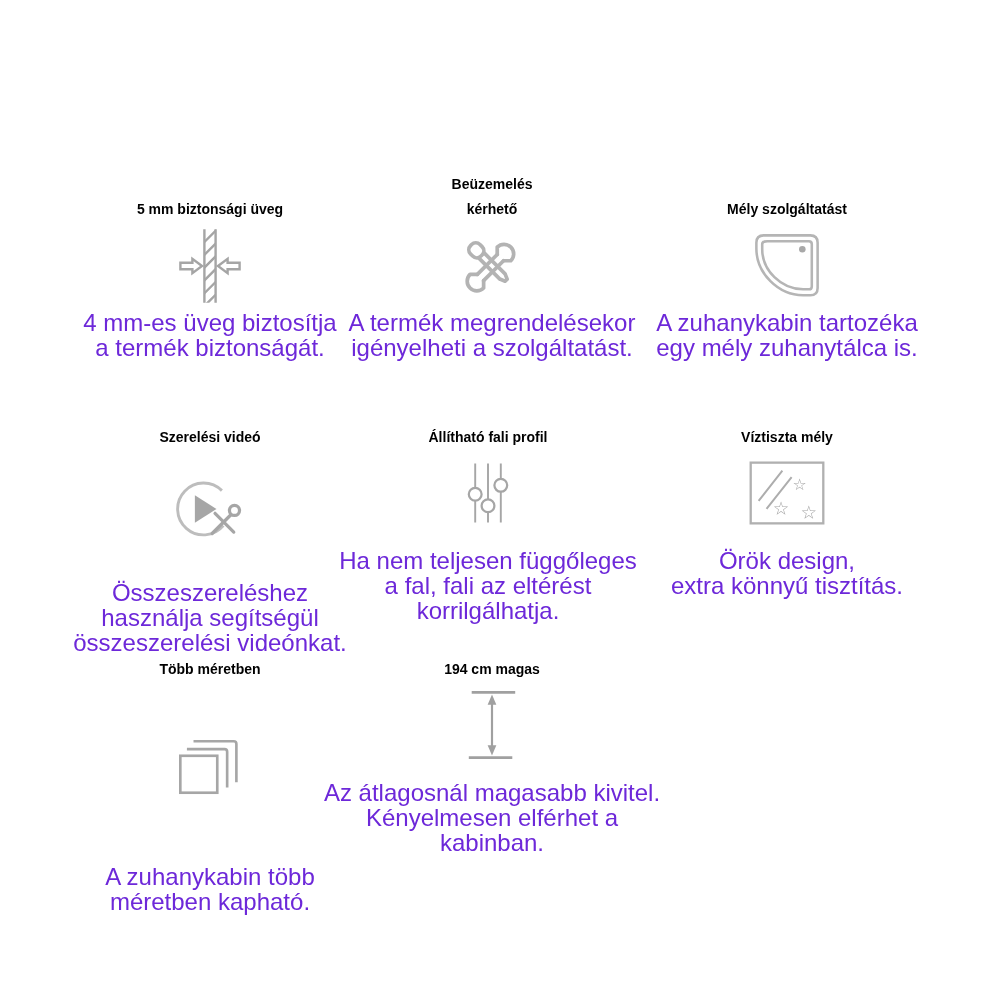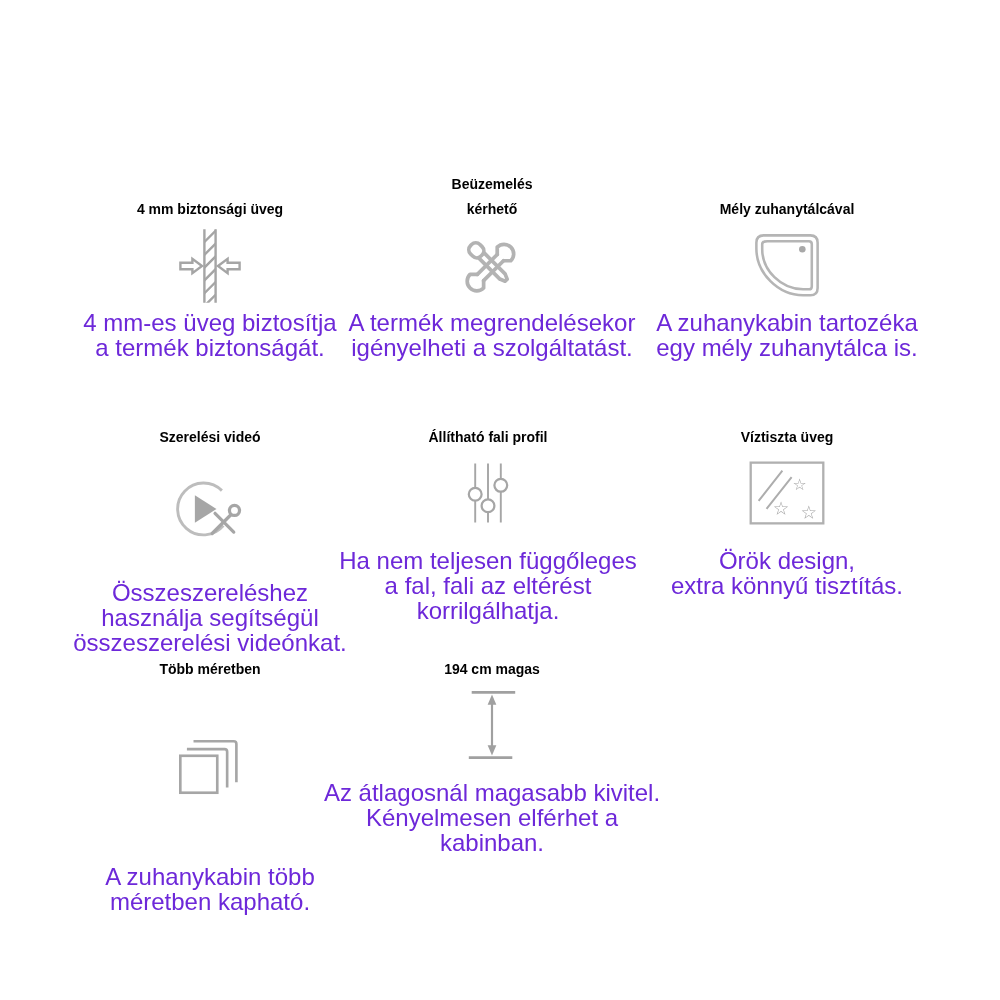--- a/index.html
+++ b/index.html
@@ -37,21 +37,21 @@
   .c7{left:322px;top:640px;width:340px;}
 
   svg{display:block;}
 </style>
 </head>
 <body>
 
 <div class="canvas">
 
   <div class="cell r1 c0">
-    <div class="title">4 mm biztonsági üveg</div>
+    <div class="title">5 mm biztonsági üveg</div>
     <div class="iconbox">
       <svg width="64" height="78" viewBox="0 0 80 96">
         <defs>
             <clipPath id="barclip">
               <rect x="33" y="2" width="14" height="92"></rect>
             </clipPath>
           </defs>
         <g stroke="#a5a5a5" stroke-width="3" fill="none">
           <path d="M33,2 V94 M47,2 V94"></path>
           <g clip-path="url(#barclip)">
@@ -82,21 +82,21 @@
             <path d="M66,44 L73,37 A13,13 0 1 1 73,63 L66,56"></path>
           </g>
         </g>
       </svg>
     </div>
     <div class="desc">A termék megrendelésekor
 igényelheti a szolgáltatást.</div>
   </div>
 
   <div class="cell r1 c2">
-    <div class="title">Mély zuhanytálcával</div>
+    <div class="title">Mély szolgáltatást</div>
     <div class="iconbox">
       <svg width="74" height="70" viewBox="0 0 100 96">
         <g fill="none" stroke="#b5b5b5" stroke-width="3.5">
           <path d="M18,6 H82 Q92,6 92,16 V78 Q92,88 82,88 H72 C38,88 8,58 8,24 V16 Q8,6 18,6 Z"></path>
           <path d="M23,14 H80 Q84,14 84,18 V76 Q84,80 80,80 H72 C42,80 16,54 16,25 V18 Q16,14 23,14 Z"></path>
         </g>
         <circle cx="71" cy="25" r="4.5" fill="#a8a8a8"></circle>
       </svg>
     </div>
     <div class="desc">A zuhanykabin tartozéka
@@ -134,21 +134,21 @@
           <circle cx="70" cy="40" r="10"></circle>
         </g>
       </svg>
     </div>
     <div class="desc">Ha nem teljesen függőleges
 a fal, fali az eltérést
 korrilgálhatja.</div>
   </div>
 
   <div class="cell r2 c5">
-    <div class="title">Víztiszta üveg</div>
+    <div class="title">Víztiszta mély</div>
     <div class="iconbox">
       <svg width="78" height="66" viewBox="0 0 118 100">
         <rect x="4" y="4" width="110" height="92" fill="none" stroke="#b0b0b0" stroke-width="3.5"></rect>
         <g stroke="#adadad" stroke-width="3" fill="none">
           <path d="M16,62 L52,16 M28,74 L66,26"></path>
         </g>
         <g fill="#a6a6a6" font-family="DejaVu Sans, sans-serif" text-anchor="middle">
           <text x="78" y="46" font-size="24">☆</text>
           <text x="50" y="84" font-size="28">☆</text>
           <text x="92" y="90" font-size="28">☆</text>

